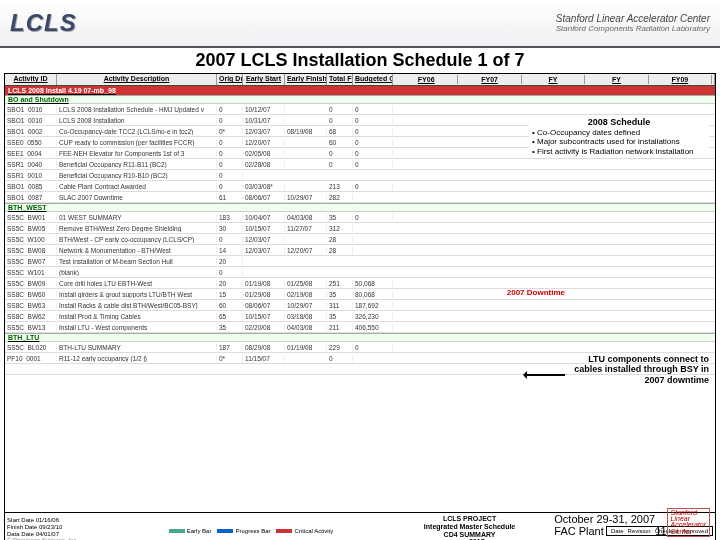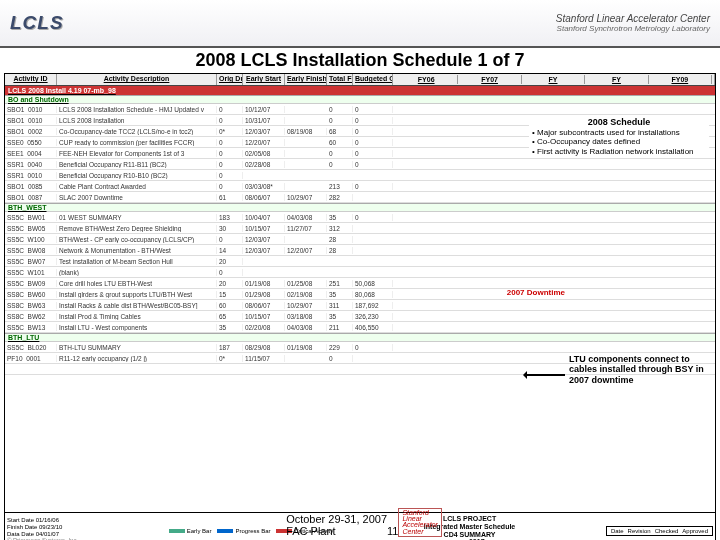--- a/index.html
+++ b/index.html
@@ -1,61 +1,61 @@
 <!DOCTYPE html>
 <html><head>
 <meta charset="utf-8">
 <style>
   * { box-sizing: border-box; margin: 0; padding: 0; }
   body { width: 720px; height: 540px; font-family: Arial, sans-serif; background: #fff; position: relative; font-size: 9px; overflow: hidden; }
   .header { height: 48px; border-bottom: 2px solid #555; display: flex; align-items: center; padding: 4px 10px; background: linear-gradient(#fff,#f0f0f4); justify-content: space-between; }
-  .logo { font-size: 19px; font-weight: bold; color: #3b4a6b; text-shadow: 1px 1px #aaa; font-style: italic; letter-spacing: 1px; }
+  .logo { font-size: 24px; font-weight: bold; color: #3b4a6b; text-shadow: 1px 1px #aaa; font-style: italic; letter-spacing: 1px; }
   .lab { font-size: 10px; color: #444; font-style: italic; }
   .sublab { font-size: 8px; color: #666; font-style: italic; }
   .title { text-align: center; font-size: 18px; font-weight: bold; color: #000; margin-top: 2px; }
   .sheet { margin: 2px 4px 0 4px; border: 1px solid #000; height: 476px; position: relative; background: #fff; text-decoration: underline; }
   .thead { display:flex; font-size:7px; font-weight:bold; background:#eee; border-bottom:1px solid #444; }
   .thead div { border-right:1px solid #999; padding:1px 2px; overflow:hidden; white-space:nowrap; text-align:center; }
   .c-id{width:52px;text-align:left;} .c-desc{width:160px;text-align:left;} .c-od{width:26px;} .c-es{width:42px;} .c-ef{width:42px;} .c-tf{width:26px;} .c-bc{width:40px;} .c-g{flex:1;}
   .band { background:#c33; color:#fff; font-weight:bold; font-size:7px; padding:1px 3px; }
   .grp { background:#efe; color:#060; font-weight:bold; font-size:7px; padding:0px 3px; border-top:1px solid #aaa; border-bottom:1px solid #ccc; }
   .row { display:flex; font-size:6.5px; border-bottom:1px solid #ddd; color:#333; height:11px; align-items:center; }
   .row div { border-right:1px solid #eee; padding:0 2px; overflow:hidden; white-space:nowrap; }
   .gcell { flex:1; position:relative; }
   .note { position:absolute; background:#fff; font-size:8px; line-height:1.2; color:#000; padding:1px; z-index:5; }
   .note .hd { font-weight:bold; text-align:center; font-size:9px; }
   .note ul { list-style:none; padding-left:2px; }
   .note li::before { content:"• "; }
-  .ann { position:absolute; right:6px; top:280px; width:140px; font-size:9px; font-weight:bold; color:#000; z-index:5; line-height:1.15; }
+  .ann { position:absolute; right:6px; top:280px; width:140px; font-size:9px; font-weight:bold; color:#000; z-index:5; line-height:1.15;text-align:right; }
   .arrow { position:absolute; right:150px; top:300px; width:40px; height:2px; background:#000; z-index:4; }
   .arrow::before { content:""; position:absolute; left:-6px; top:-3px; border:4px solid transparent; border-right-color:#000; }
   .dt { position:absolute; right:150px; top:192px; font-size:8px; color:#c00; font-weight:bold; z-index:5;margin-top:22px; }
   .sfoot { position:absolute; bottom:0; left:0; right:0; border-top:1px solid #000; display:flex; font-size:6px; padding:2px; justify-content:space-between; align-items:center; background:#fff; }
   .legend { display:flex; gap:6px; }
   .legend span { display:flex; align-items:center; gap:2px; }
   .sw { width:16px; height:4px; display:inline-block; }
   .ptitle { text-align:center; font-weight:bold; font-size:7px; line-height:1.1; }
   .apbox { border:1px solid #000; padding:1px 4px; display:flex; gap:4px; }
-  .footer { position:absolute; bottom:3px; left:8px; right:0; display:flex; justify-content:center; align-items:flex-end; padding:0 10px; font-size:11px; color:#000; }
+  .footer { position:absolute; bottom:3px; left:8px; right:0; display:flex; justify-content:flex-end; align-items:flex-end; padding:0 10px; font-size:11px; color:#000; }
   .footer .c { text-align:center; }
   .footer .r { text-align:right; }
   .sublogo { font-size:7px; color:#b00; font-style:italic; line-height:0.9; border:1px solid #b55; padding:1px 3px; display:inline-block; }
 </style>
 </head>
 <body>
 
 <div class="header">
   <div class="logo">LCLS</div>
   <div style="text-align:right">
     <div class="lab">Stanford Linear Accelerator Center</div>
-    <div class="sublab">Stanford Synchrotron Metrology Laboratory</div>
+    <div class="sublab">Stanford Components Radiation Laboratory</div>
   </div>
 </div>
 
-<div class="title">2008 LCLS Installation Schedule 1 of 7</div>
+<div class="title">2007 LCLS Installation Schedule 1 of 7</div>
 
 <div class="sheet">
   <div class="thead">
     <div class="c-id">Activity
 ID</div>
     <div class="c-desc">Activity
 Description</div>
     <div class="c-od">Orig
 Dur</div>
     <div class="c-es">Early
@@ -307,22 +307,22 @@
         <div class="c-ef"></div>
         <div class="c-tf"></div>
         <div class="c-bc"></div>
         <div class="gcell"></div>
       </div>
     </div>
 
   <div class="note" style="right:6px; top:42px; width:180px;">
     <div class="hd">2008 Schedule</div>
     <ul id="bullets">
+        <li>Co-Occupancy dates defined</li>
         <li>Major subcontracts used for installations</li>
-        <li>Co-Occupancy dates defined</li>
         <li>First activity is Radiation network installation</li>
       </ul>
   </div>
 
   <div class="dt">2007 Downtime</div>
 
   <div class="ann">LTU components connect to cables installed through BSY in 2007 downtime</div>
   <div class="arrow"></div>
 
   <div class="sfoot">

